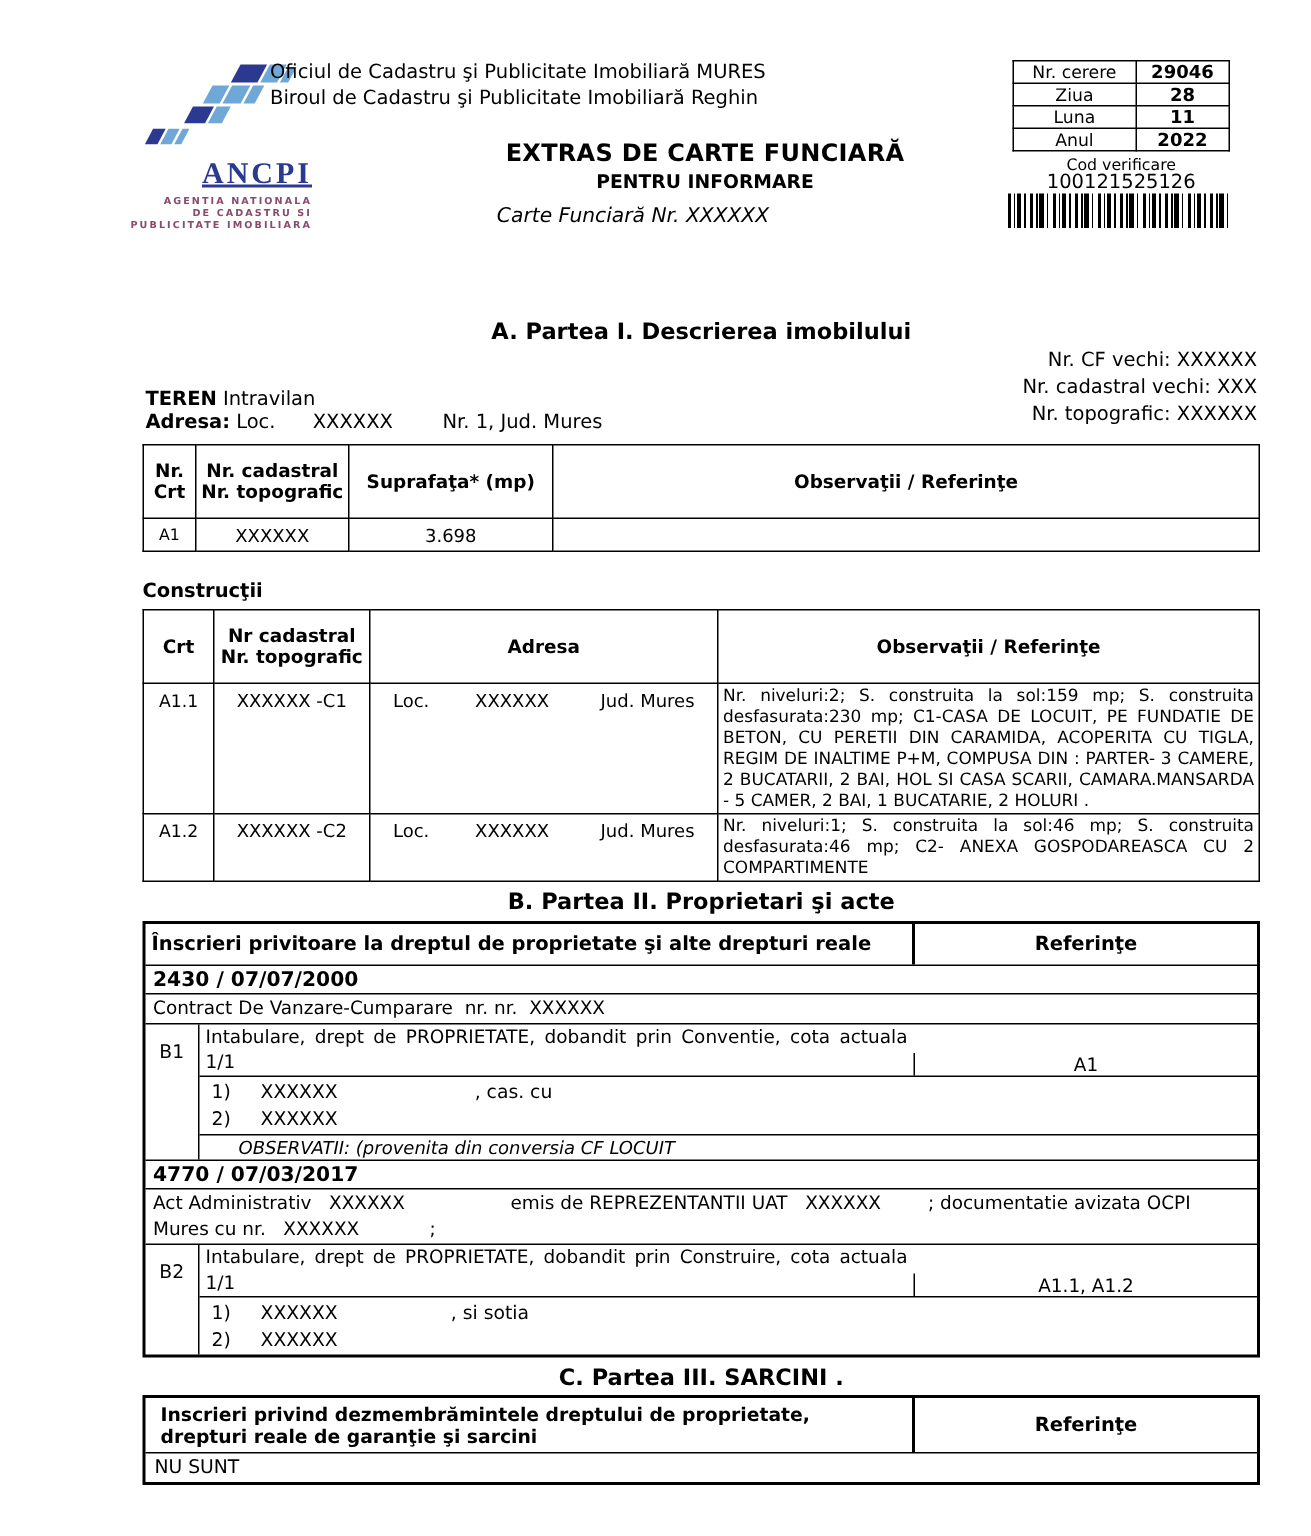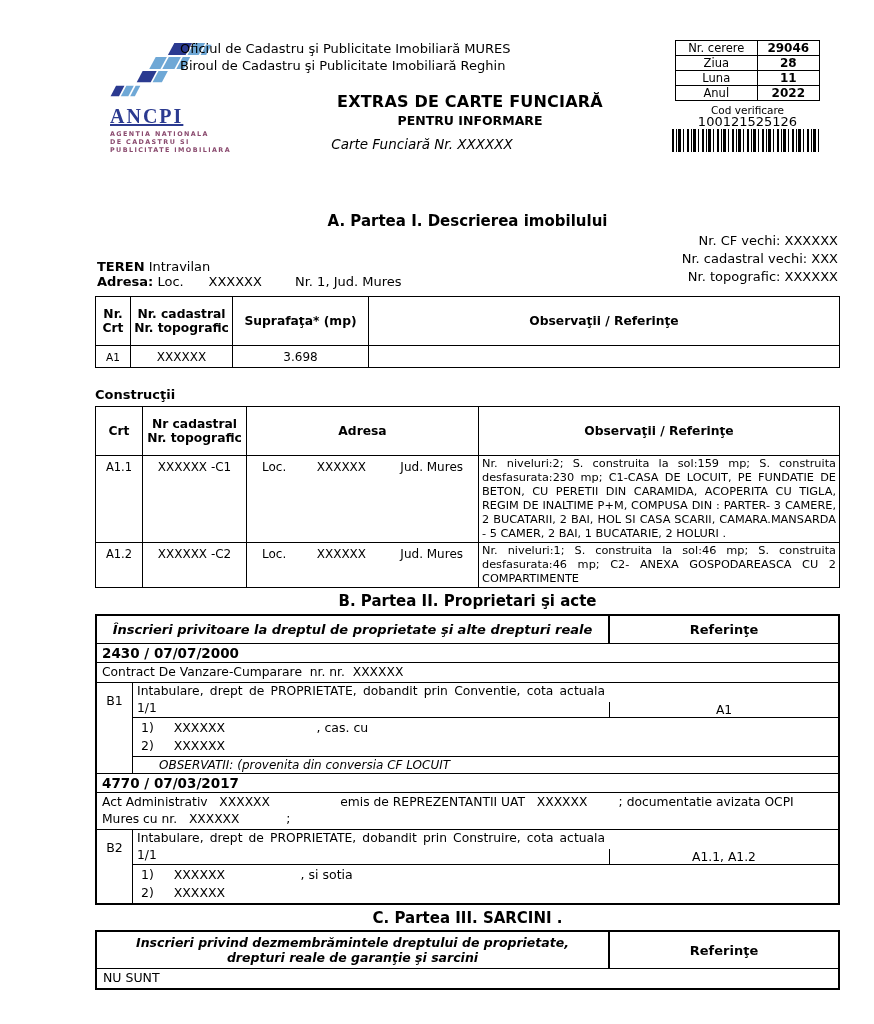--- a/index.html
+++ b/index.html
@@ -4,21 +4,21 @@
 <style>
   * { margin:0; padding:0; box-sizing:border-box; }
   body { background:#ffffff; }
   .page {
     position:relative; width:874px; height:1024px; margin:0 auto;
     background:#fff; overflow:hidden; color:#000;
     font-family:"DejaVu Sans","Liberation Sans",sans-serif;
   }
   
   .hdr { position:relative; height:200px; }
-  .logo { position:absolute; left:86px; top:40px; width:122px; text-align:left;margin-left:24px; }
+  .logo { position:absolute; left:86px; top:40px; width:122px; text-align:right; }
   .logo-name {
     font-family:"Liberation Serif","DejaVu Serif",serif; font-weight:bold;
     font-size:20px; letter-spacing:2px; text-decoration:underline; margin-top:1px;
   }
   .logo-sub { font-size:6.4px; font-weight:bold; letter-spacing:1.4px; line-height:8px; margin-top:2px; }
   .office { position:absolute; left:180px; top:40px; font-size:13px; line-height:17px; }
   .titleblock { position:absolute; left:250px; top:92px; width:440px; text-align:center; }
   .title-main { font-size:16px; font-weight:bold; letter-spacing:.2px; }
   .title-sub  { font-size:12.5px; font-weight:bold; margin-top:2px; }
   .cfline { position:absolute; left:232px; top:136px; width:380px; text-align:center;
@@ -54,21 +54,21 @@
   .t-con th { height:38px; }
   .t-con td { vertical-align:top; }
   .t-con td.c-crt { text-align:center; padding-top:4px; font-size:11.5px; }
   .t-con td.c-cad { text-align:center; padding-top:4px; white-space:pre-wrap; }
   .t-con td.c-adr { text-align:center; padding-top:4px; white-space:pre-wrap; }
   .t-con td.c-obs { font-size:11.3px; line-height:14px; text-align:justify; padding:1px 3px; }
   .heading-b { margin-top:4px; margin-bottom:4px; }
   
   .frame { border:2px solid #000; width:745px; font-size:12px; }
   .fr-head { display:flex; border-bottom:1.5px solid #000; align-items:center; }
-  .fr-head .c1 { flex:1; text-align:center; font-weight:bold; font-size:13px; padding:6px 4px;font-style:italic; }
+  .fr-head .c1 { flex:1; text-align:left; font-weight:bold; font-size:13px; padding:6px 4px; }
   .fr-head .c2 { width:230px; align-self:stretch; border-left:2px solid #000; display:flex;
                  align-items:center; justify-content:center; font-weight:bold; font-size:13px; }
   .bnum { font-weight:bold; font-size:13.5px; padding:1px 5px; border-bottom:1px solid #000; }
   .bact { padding:1px 5px; border-bottom:1px solid #000; font-size:12.3px; line-height:17px; white-space:pre-wrap; }
   .bentry { display:flex; border-bottom:1px solid #000; }
   .bentry:last-child { border-bottom:none; }
   .bpos { width:36px; border-right:1px solid #000; text-align:center; font-size:12.5px; padding-top:10px; }
   .bmain { flex:1; min-width:0; }
   .bmain-top { display:flex; border-bottom:1px solid #000;align-items:flex-end; }
   .btext { flex:1; padding:0 4px; font-size:12.3px; line-height:17px; text-align:justify; }

